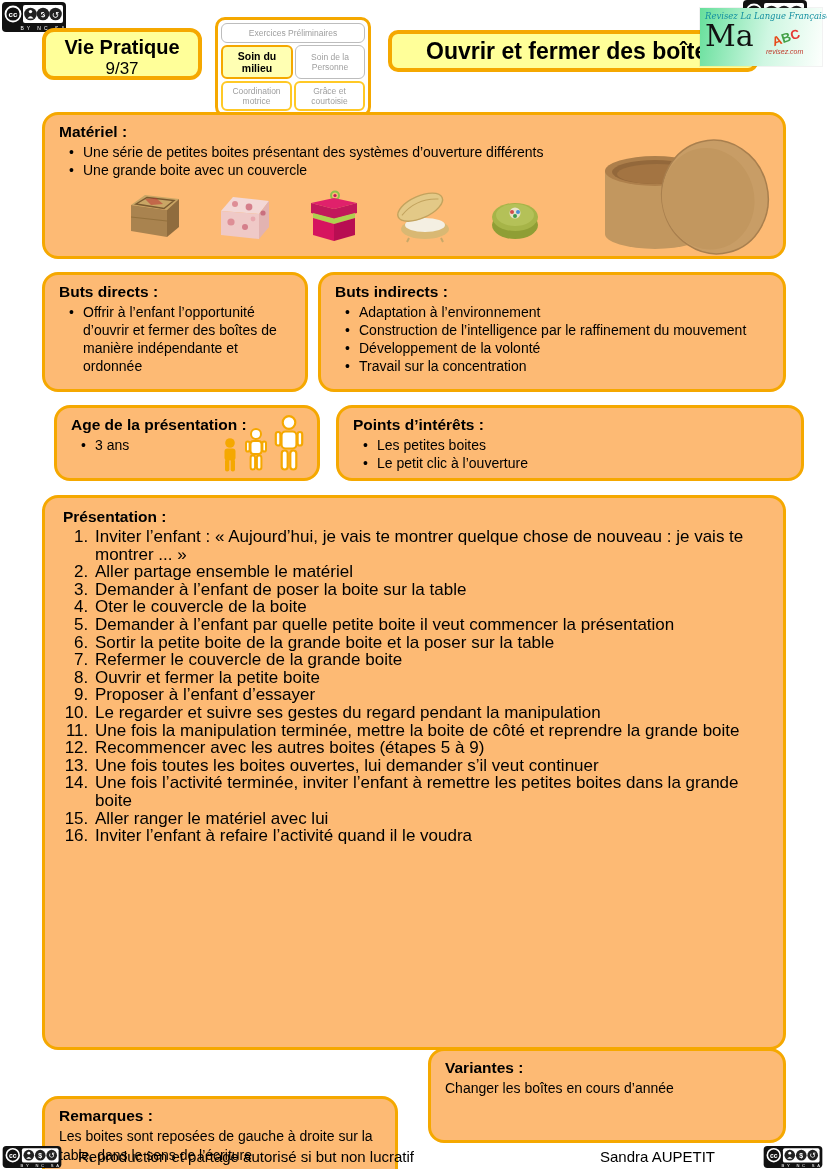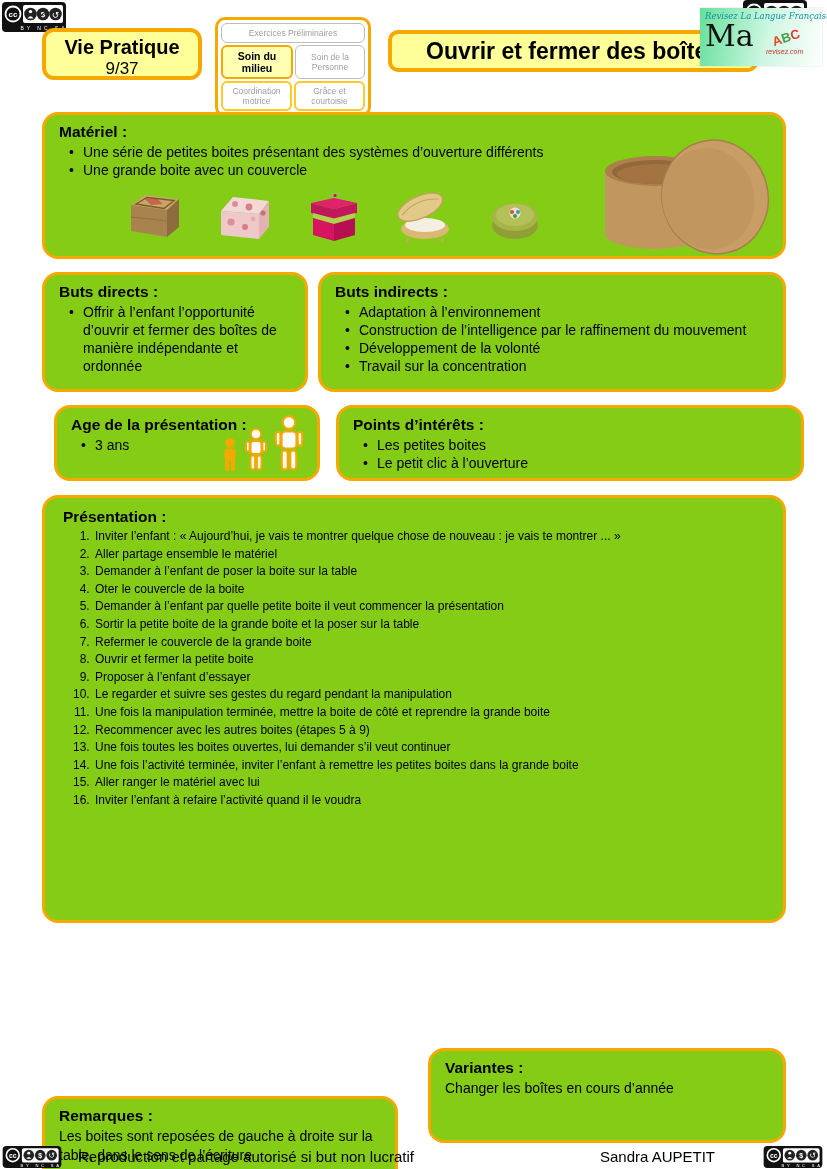--- a/index.html
+++ b/index.html
@@ -5,21 +5,21 @@
   :root{
     --orange:#F5A800;
     --yellow:#FFFF99;
     --gray:#A6A6A6;
   }
   *{box-sizing:border-box;margin:0;padding:0;}
   body{background:#e8e8e8;font-family:"Liberation Sans",sans-serif;}
   .page{position:relative;width:827px;height:1169px;background:#fff;margin:0 auto;overflow:hidden;}
 
   
-  .card{position:absolute;background:#84cc16;border:3.5px solid var(--orange);border-radius:16px;padding:8px 14px;}
+  .card{position:absolute;background:#fdba74;border:3.5px solid var(--orange);border-radius:16px;padding:8px 14px;}
   .card h2{font-size:15.5px;font-weight:bold;color:#000;margin-bottom:2px;}
   ul.bullets{list-style:none;margin-top:1px;padding-left:24px;}
   ul.bullets li{position:relative;font-size:14px;line-height:18px;color:#000;}
   ul.bullets li::before{content:"•";position:absolute;left:-14px;top:0;}
 
   
   .cc-badge{position:absolute;}
   .vp-badge{position:absolute;left:42px;top:28px;width:160px;height:52px;background:var(--yellow);
     border:4px solid var(--orange);border-radius:12px;text-align:center;padding-top:4px;}
   .vp-badge .l1{font-size:20px;font-weight:bold;}
@@ -50,21 +50,21 @@
   .watermark .site{position:absolute;left:66px;top:40px;font-style:italic;font-size:7px;color:#c0392b;}
 
   
   .box-row{position:absolute;left:78px;top:72px;display:flex;gap:30px;align-items:flex-end;}
   .big-box{position:absolute;left:548px;top:4px;}
 
   
   .persons{position:absolute;right:12px;bottom:6px;display:flex;align-items:flex-end;gap:5px;}
 
   
-  ol.steps{margin-top:1px;padding-left:30px;font-size:12px;line-height:17.6px;}
+  ol.steps{margin-top:1px;padding-left:30px;font-size:17px;line-height:17.6px;}
   ol.steps li{padding-left:2px;}
 
   .plain-text{font-size:14px;line-height:18.5px;}
 
   
   .footer-text{position:absolute;left:78px;top:1148px;font-size:15px;}
   .footer-author{position:absolute;right:112px;top:1148px;font-size:15px;}
 </style>
 </head>
 <body>
@@ -259,21 +259,21 @@
   </div>
 
   <div class="card" style="left:318px;top:405px;width:468px;height:76px;margin-left:18px;">
     <h2>Points d’intérêts :</h2>
     <ul class="bullets">
         <li>Les petites boites</li>
         <li>Le petit clic à l’ouverture</li>
       </ul>
   </div>
 
-  <div class="card" style="left:42px;top:495px;width:744px;height:428px;padding:10px 18px;">
+  <div class="card" style="left:42px;top:495px;width:744px;height:555px;padding:10px 18px;">
     <h2>Présentation :</h2>
     <ol class="steps">
         <li>Inviter l’enfant : « Aujourd’hui, je vais te montrer quelque chose de nouveau : je vais te montrer ... »</li>
         <li>Aller partage ensemble le matériel</li>
         <li>Demander à l’enfant de poser la boite sur la table</li>
         <li>Oter le couvercle de la boite</li>
         <li>Demander à l’enfant par quelle petite boite il veut commencer la présentation</li>
         <li>Sortir la petite boite de la grande boite et la poser sur la table</li>
         <li>Refermer le couvercle de la grande boite</li>
         <li>Ouvrir et fermer la petite boite</li>

